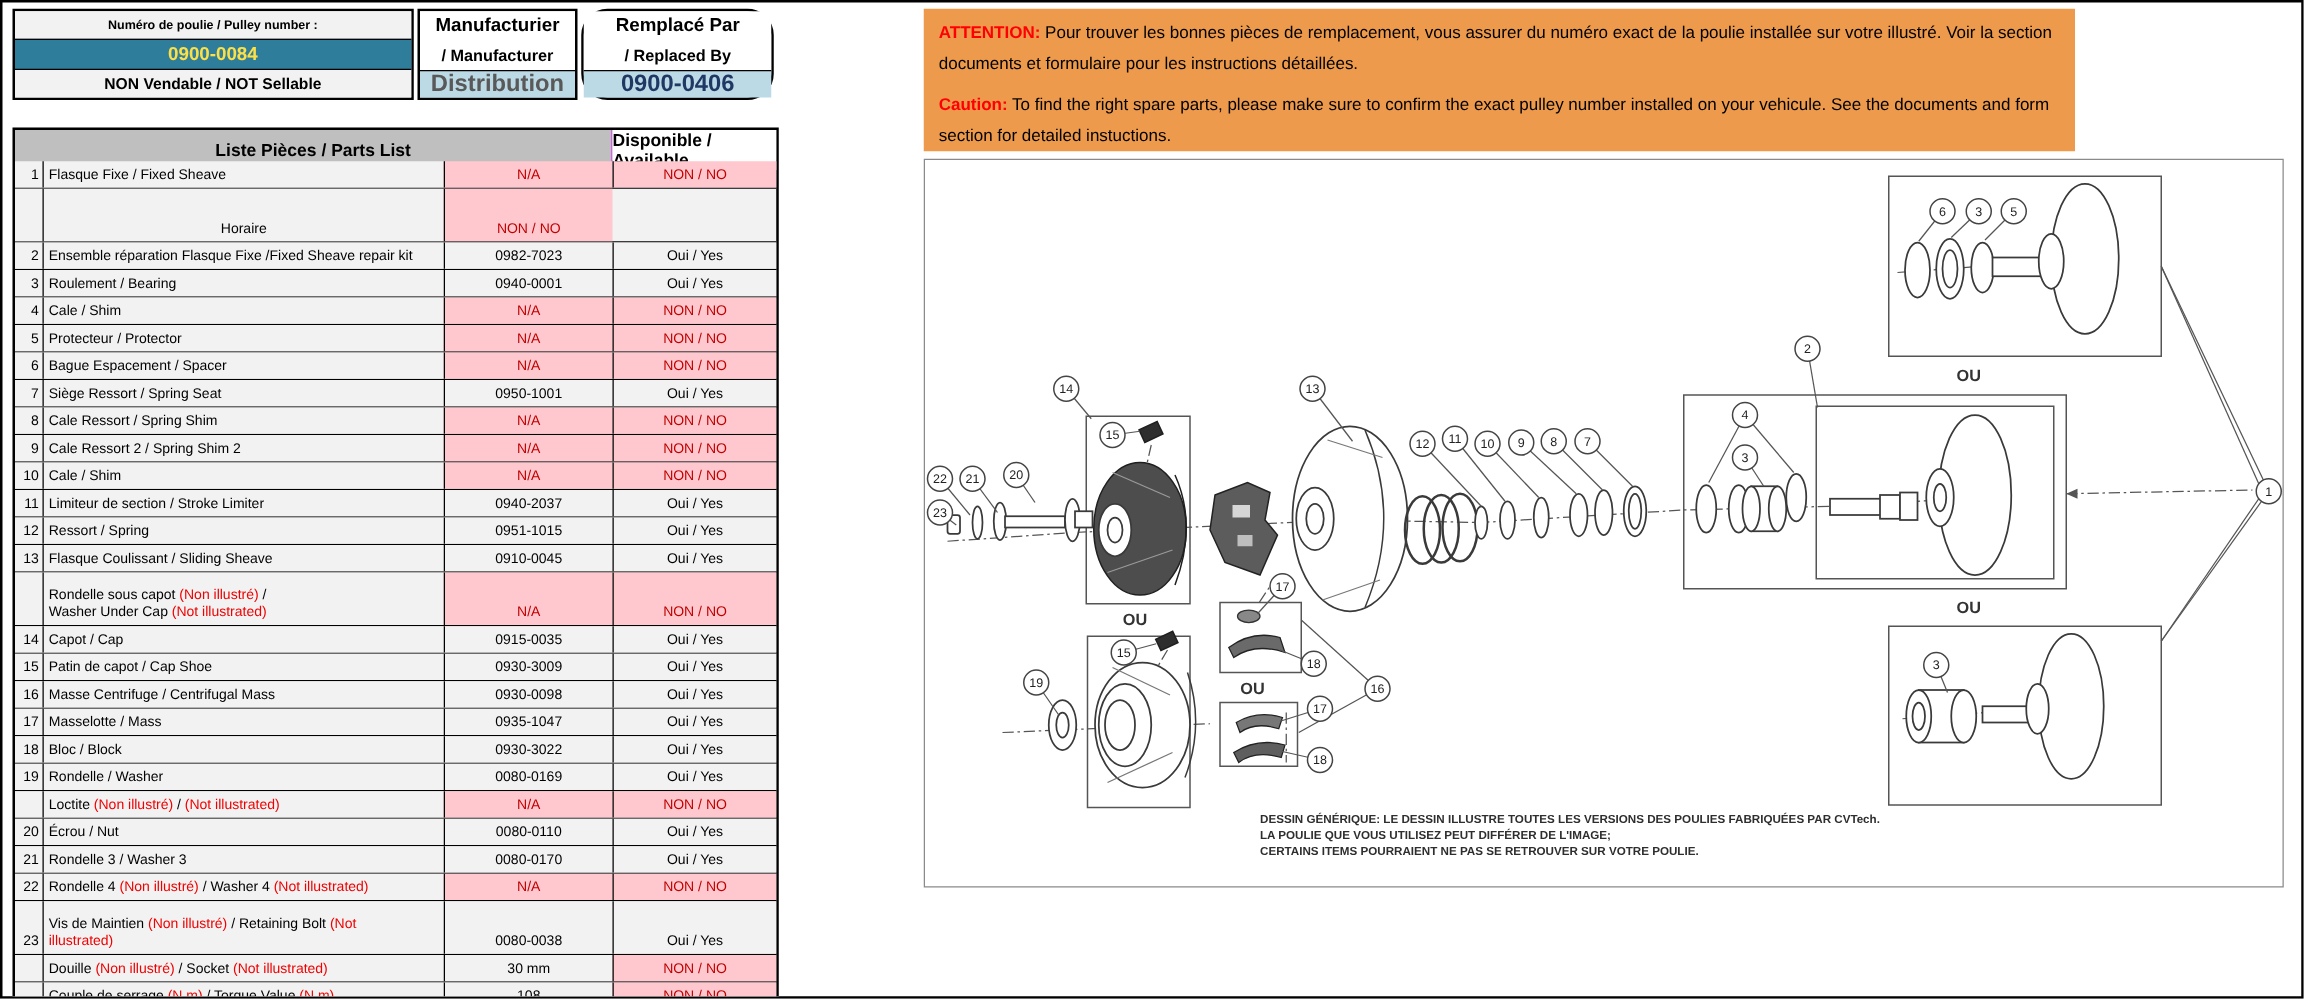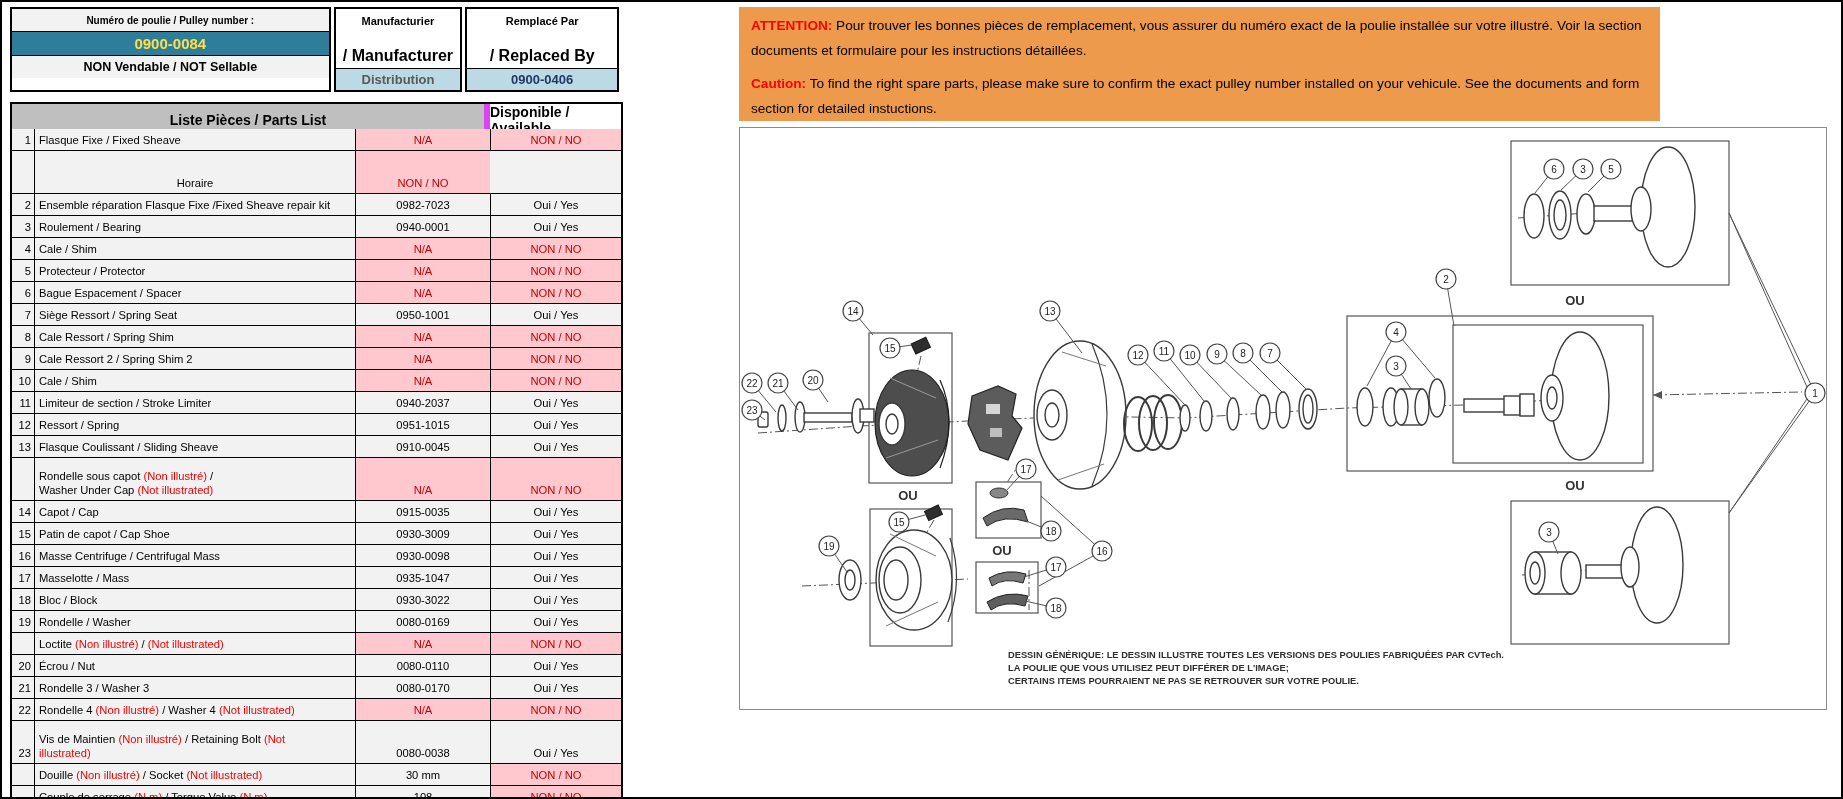--- a/index.html
+++ b/index.html
@@ -1,35 +1,35 @@
 <!DOCTYPE html>
 <html><head>
 <meta charset="utf-8">
 <style>
   html,body{margin:0;padding:0;background:#fff;font-family:"Liberation Sans",sans-serif;}
   .canvas{position:relative;width:1839px;height:795px;border:2px solid #000;background:#fff;overflow:hidden;}
 
   
   .hdrblock{position:absolute;left:8px;top:5px;width:609px;display:flex;gap:3px;}
   .hcol{border:2px solid #000;box-sizing:border-box;}
-  .hcol1{width:334px;} .hcol2{width:134px;} .hcol3{width:160px;}
+  .hcol1{width:334px;} .hcol2{width:134px;} .hcol3{width:160px;border-radius:21px;}
   .hcell{display:flex;align-items:center;justify-content:center;font-weight:bold;box-sizing:border-box;}
   .h-label{height:22px;background:#F2F2F2;font-size:10px;color:#000;}
   .h-number{height:25px;background:#2E7D9B;color:#fde047;font-size:15px;}
   .h-sell{height:22px;background:#F2F2F2;font-size:12.5px;}
-  .h-white{height:23px;background:#fff;font-size:11px;}
-  .h-white2{height:24px;background:#fff;font-size:16px;margin-top:12px;}
-  .h-blue{height:22px;background:#BCD9E6;border-top:1px solid #000;font-size:13px;}
+  .h-white{height:23px;background:#fff;font-size:15px;}
+  .h-white2{height:24px;background:#fff;font-size:13px;}
+  .h-blue{height:22px;background:#BCD9E6;border-top:1px solid #000;font-size:19px;}
   .h-man{color:#595959;} .h-rep{color:#203864;}
   .hcol1 .h-number{border-top:1px solid #000;border-bottom:1px solid #000;}
 
   
   .ptable{position:absolute;left:8px;top:100px;width:609px;border:2px solid #000;box-sizing:content-box;background:#F2F2F2;}
   .phead{display:grid;grid-template-columns:478px 131px;height:24px;}
-  .ptitle{background:#BFBFBF;display:flex;align-items:center;justify-content:center;font-weight:bold;font-size:14px;border-right:6px solid #d946ef;}
+  .ptitle{background:#BFBFBF;display:flex;align-items:center;justify-content:center;font-weight:bold;font-size:14px;border-right:1px solid #d946ef;}
   .pavail{background:#FFFFFF;display:flex;align-items:center;justify-content:center;font-weight:bold;font-size:14px;}
   .prow{display:grid;grid-template-columns:22px 321px 135px 131px;border-top:1px solid #000;}
   .prow .c{box-sizing:border-box;display:flex;align-items:flex-end;font-size:11.2px;line-height:1.3;background:#F2F2F2;padding-bottom:2px;}
   .c-num{justify-content:flex-end;padding-right:3px;}
   .c-desc{border-left:1px solid #000;padding-left:4px;justify-content:flex-start;text-align:left;}
   .c-part,.c-avail{border-left:1px solid #000;justify-content:center;}
   .pink{background:#FFC7CE !important;color:#C00000;}
   .redseg{color:#F00000;}
   .h1{height:21px;} .h2{height:42px;}
   .c-desc .inner{display:block;}

